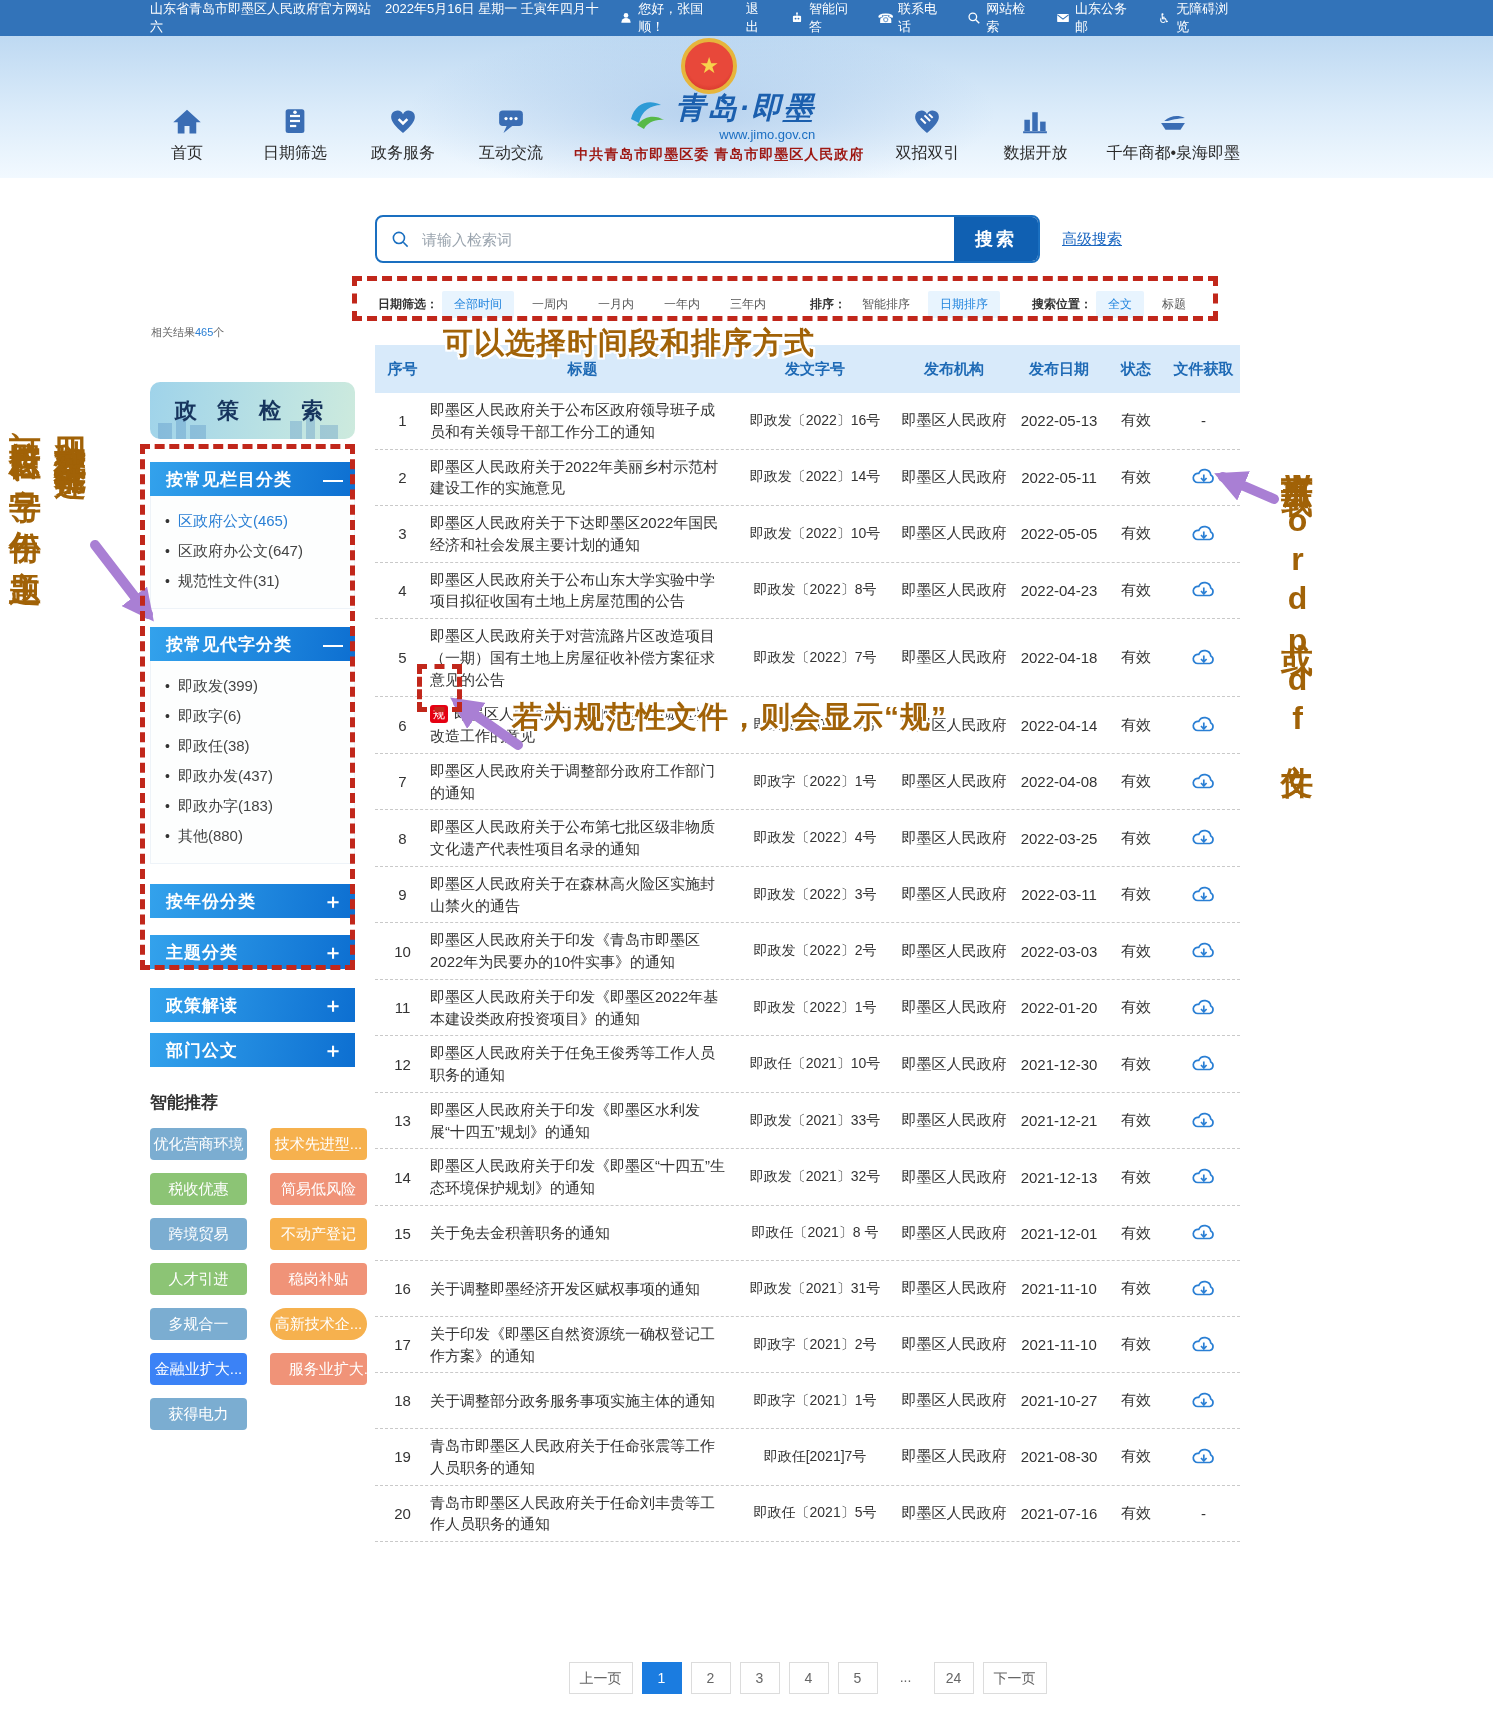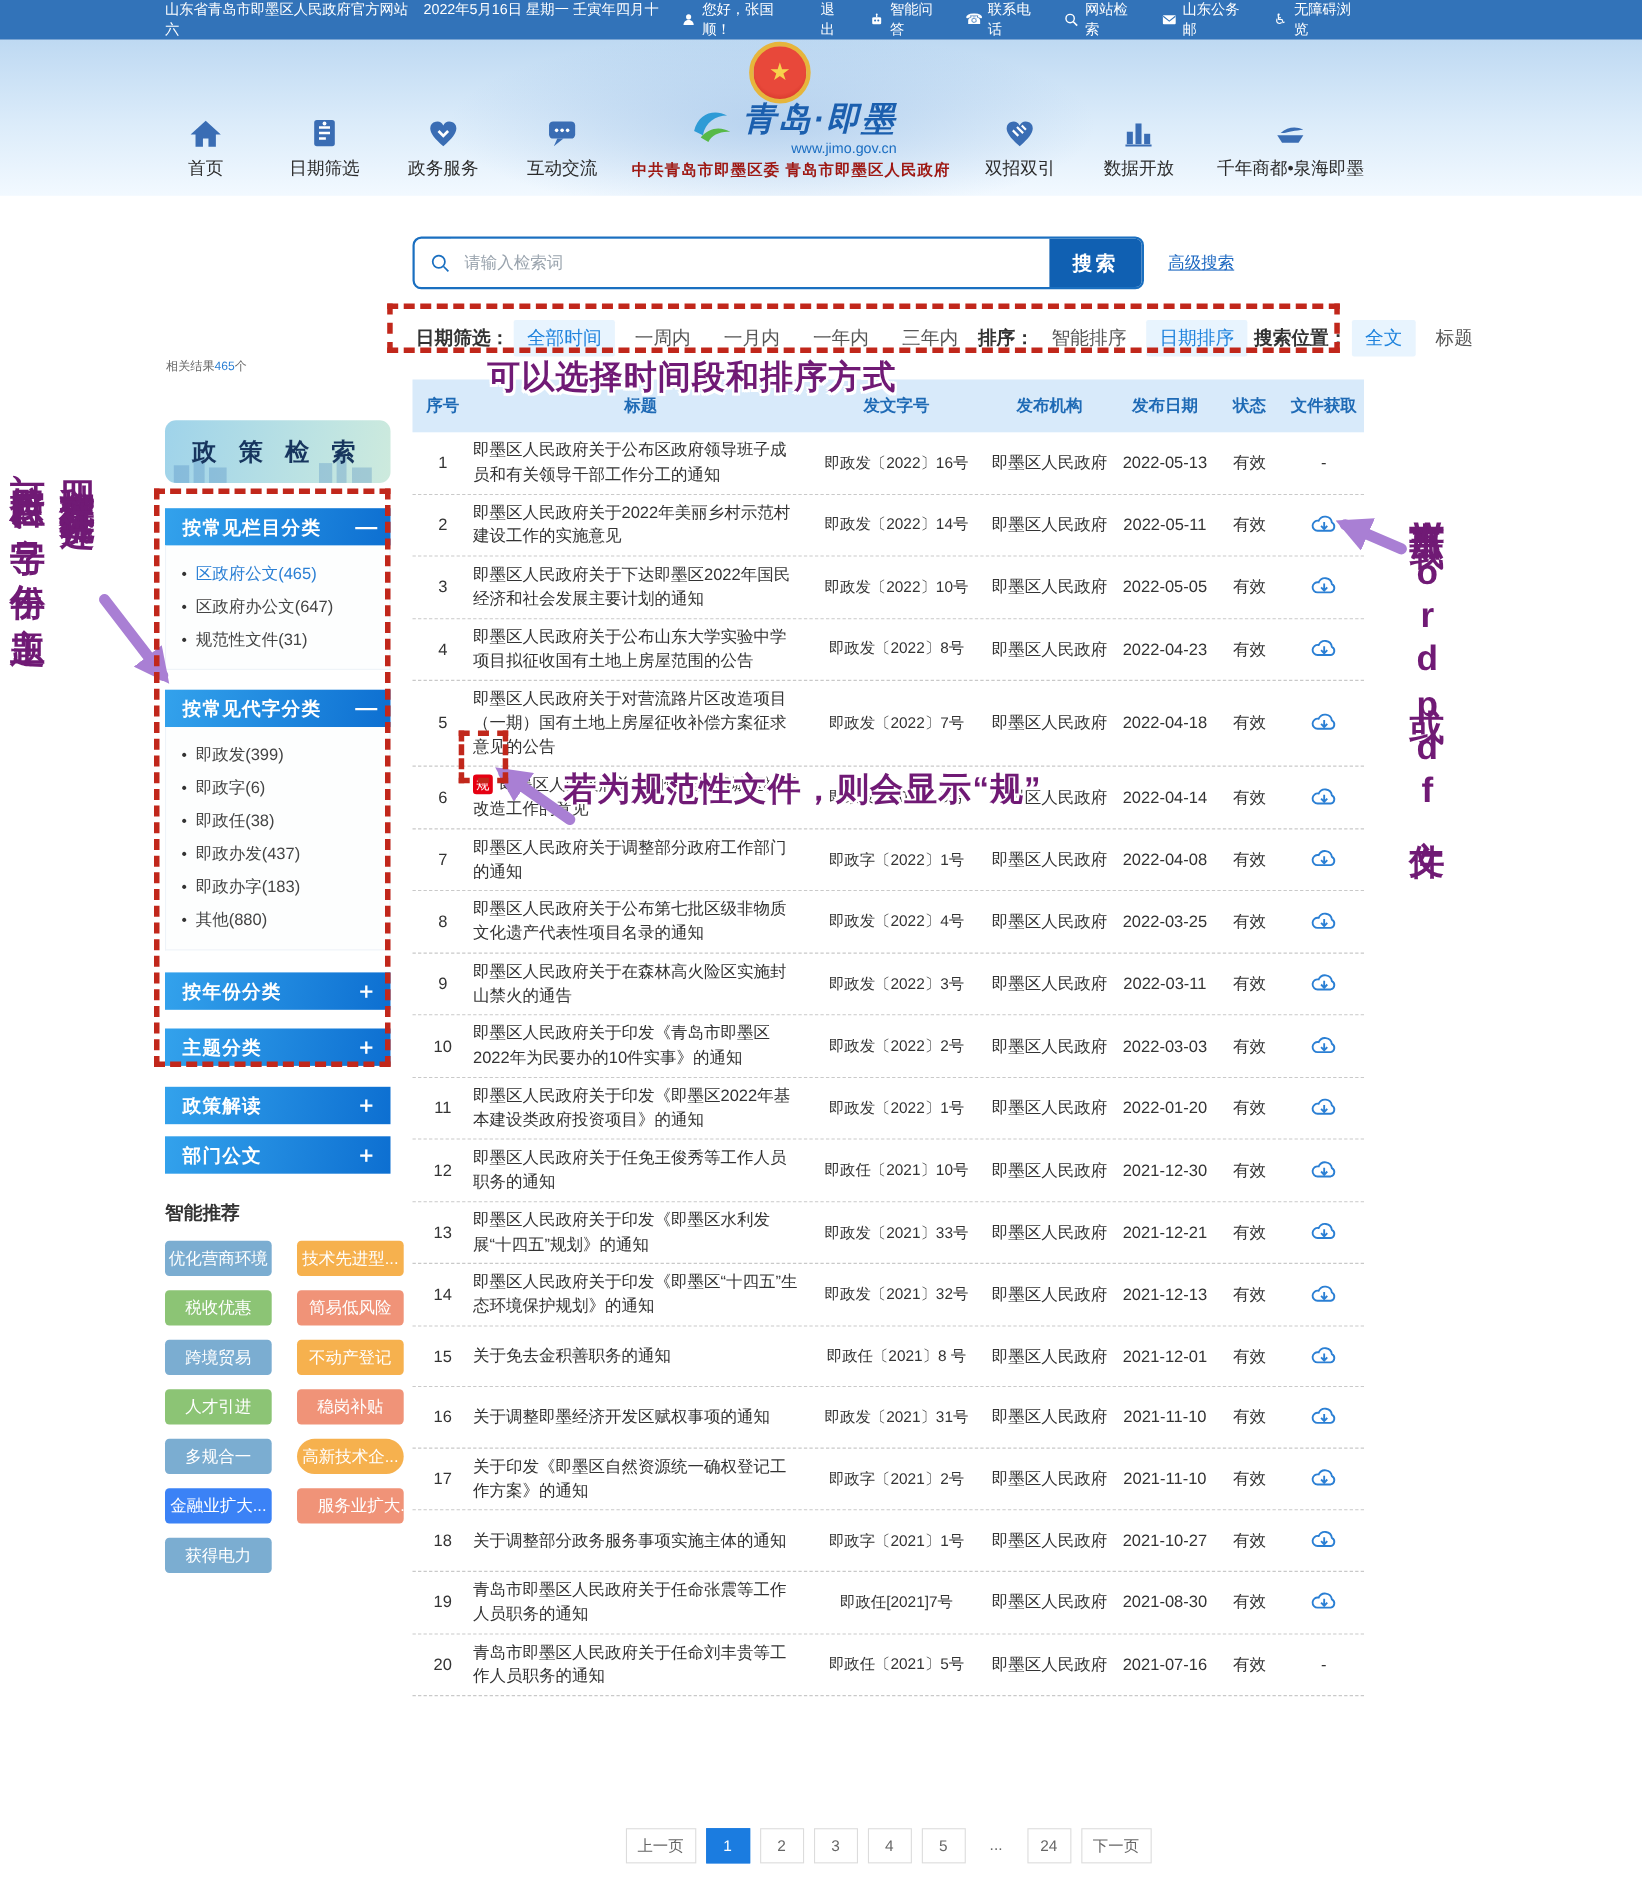--- a/index.html
+++ b/index.html
@@ -42,21 +42,21 @@
      overflow:hidden;box-sizing:border-box;background:#fff;}
   .search-box input{flex:1;border:none;outline:none;font-size:15px;padding-left:12px;color:#333;
      font-family:"Liberation Sans","DejaVu Sans",sans-serif;}
   .search-box input::placeholder{color:#9aa4ae;}
   .s-ico{display:flex;align-items:center;padding-left:14px;}
   .search-btn{width:84px;background:#1060b2;color:#fff;font-size:18px;font-weight:bold;
      display:flex;align-items:center;justify-content:center;cursor:pointer;letter-spacing:3px;}
   .adv-link{margin-left:22px;font-size:15px;color:#1a66c0;text-decoration:underline;cursor:pointer;}
   
   .filter-row{position:absolute;left:378px;top:291px;width:840px;display:flex;align-items:center;
-     font-size:17px;color:#333;z-index:4;}
+     font-size:12px;color:#333;z-index:4;}
   .f-label{font-weight:bold;color:#333;margin-right:4px;white-space:nowrap;}
   .f-opt{padding:5px 12px;margin-right:6px;color:#555;cursor:pointer;white-space:nowrap;border-radius:2px;}
   .f-opt.active{background:#e8f4fe;color:#1f83dd;}
   .f-gap{width:26px;}
   
   .results-line{position:absolute;left:151px;top:325px;font-size:11px;color:#666;}
   .results-line b{color:#2a7fd4;font-weight:normal;}
   .banner{position:absolute;left:150px;top:382px;width:205px;height:57px;border-radius:10px;
      background:linear-gradient(100deg,#9fd3ea 0%,#bfe4e2 70%,#cdeadd 100%);
      display:flex;align-items:center;justify-content:center;overflow:hidden;}
@@ -93,21 +93,21 @@
   
   .pagination{position:absolute;left:375px;top:1662px;width:865px;display:flex;
      justify-content:center;gap:9px;font-size:14px;}
   .pg{min-width:18px;padding:0 10px;height:30px;line-height:30px;text-align:center;
       border:1px solid #dcdcdc;color:#666;cursor:pointer;background:#fff;}
   .pg.active{background:#1b7ce0;border-color:#1b7ce0;color:#fff;}
   .pg.ellipsis{border:none;cursor:default;}
   
   .ann{position:absolute;z-index:50;pointer-events:none;}
   .ann-box{border:5px dashed #c1271b;box-sizing:border-box;}
-  .ann-text{font-weight:bold;color:#701a75;
+  .ann-text{font-weight:bold;color:#a16207;
      text-shadow:-2px -2px 0 #fff,2px -2px 0 #fff,-2px 2px 0 #fff,2px 2px 0 #fff,
                  -2px 0 0 #fff,2px 0 0 #fff,0 -2px 0 #fff,0 2px 0 #fff;text-align:right;}
   .ann-h{font-size:30px;letter-spacing:1px;white-space:nowrap;}
   .ann-v{writing-mode:vertical-rl;text-orientation:upright;font-size:32px;letter-spacing:3px;line-height:1.05;}
   .arrows{position:absolute;left:0;top:0;z-index:49;pointer-events:none;}
 </style>
 </head>
 <body>
 
 <div class="topbar">

